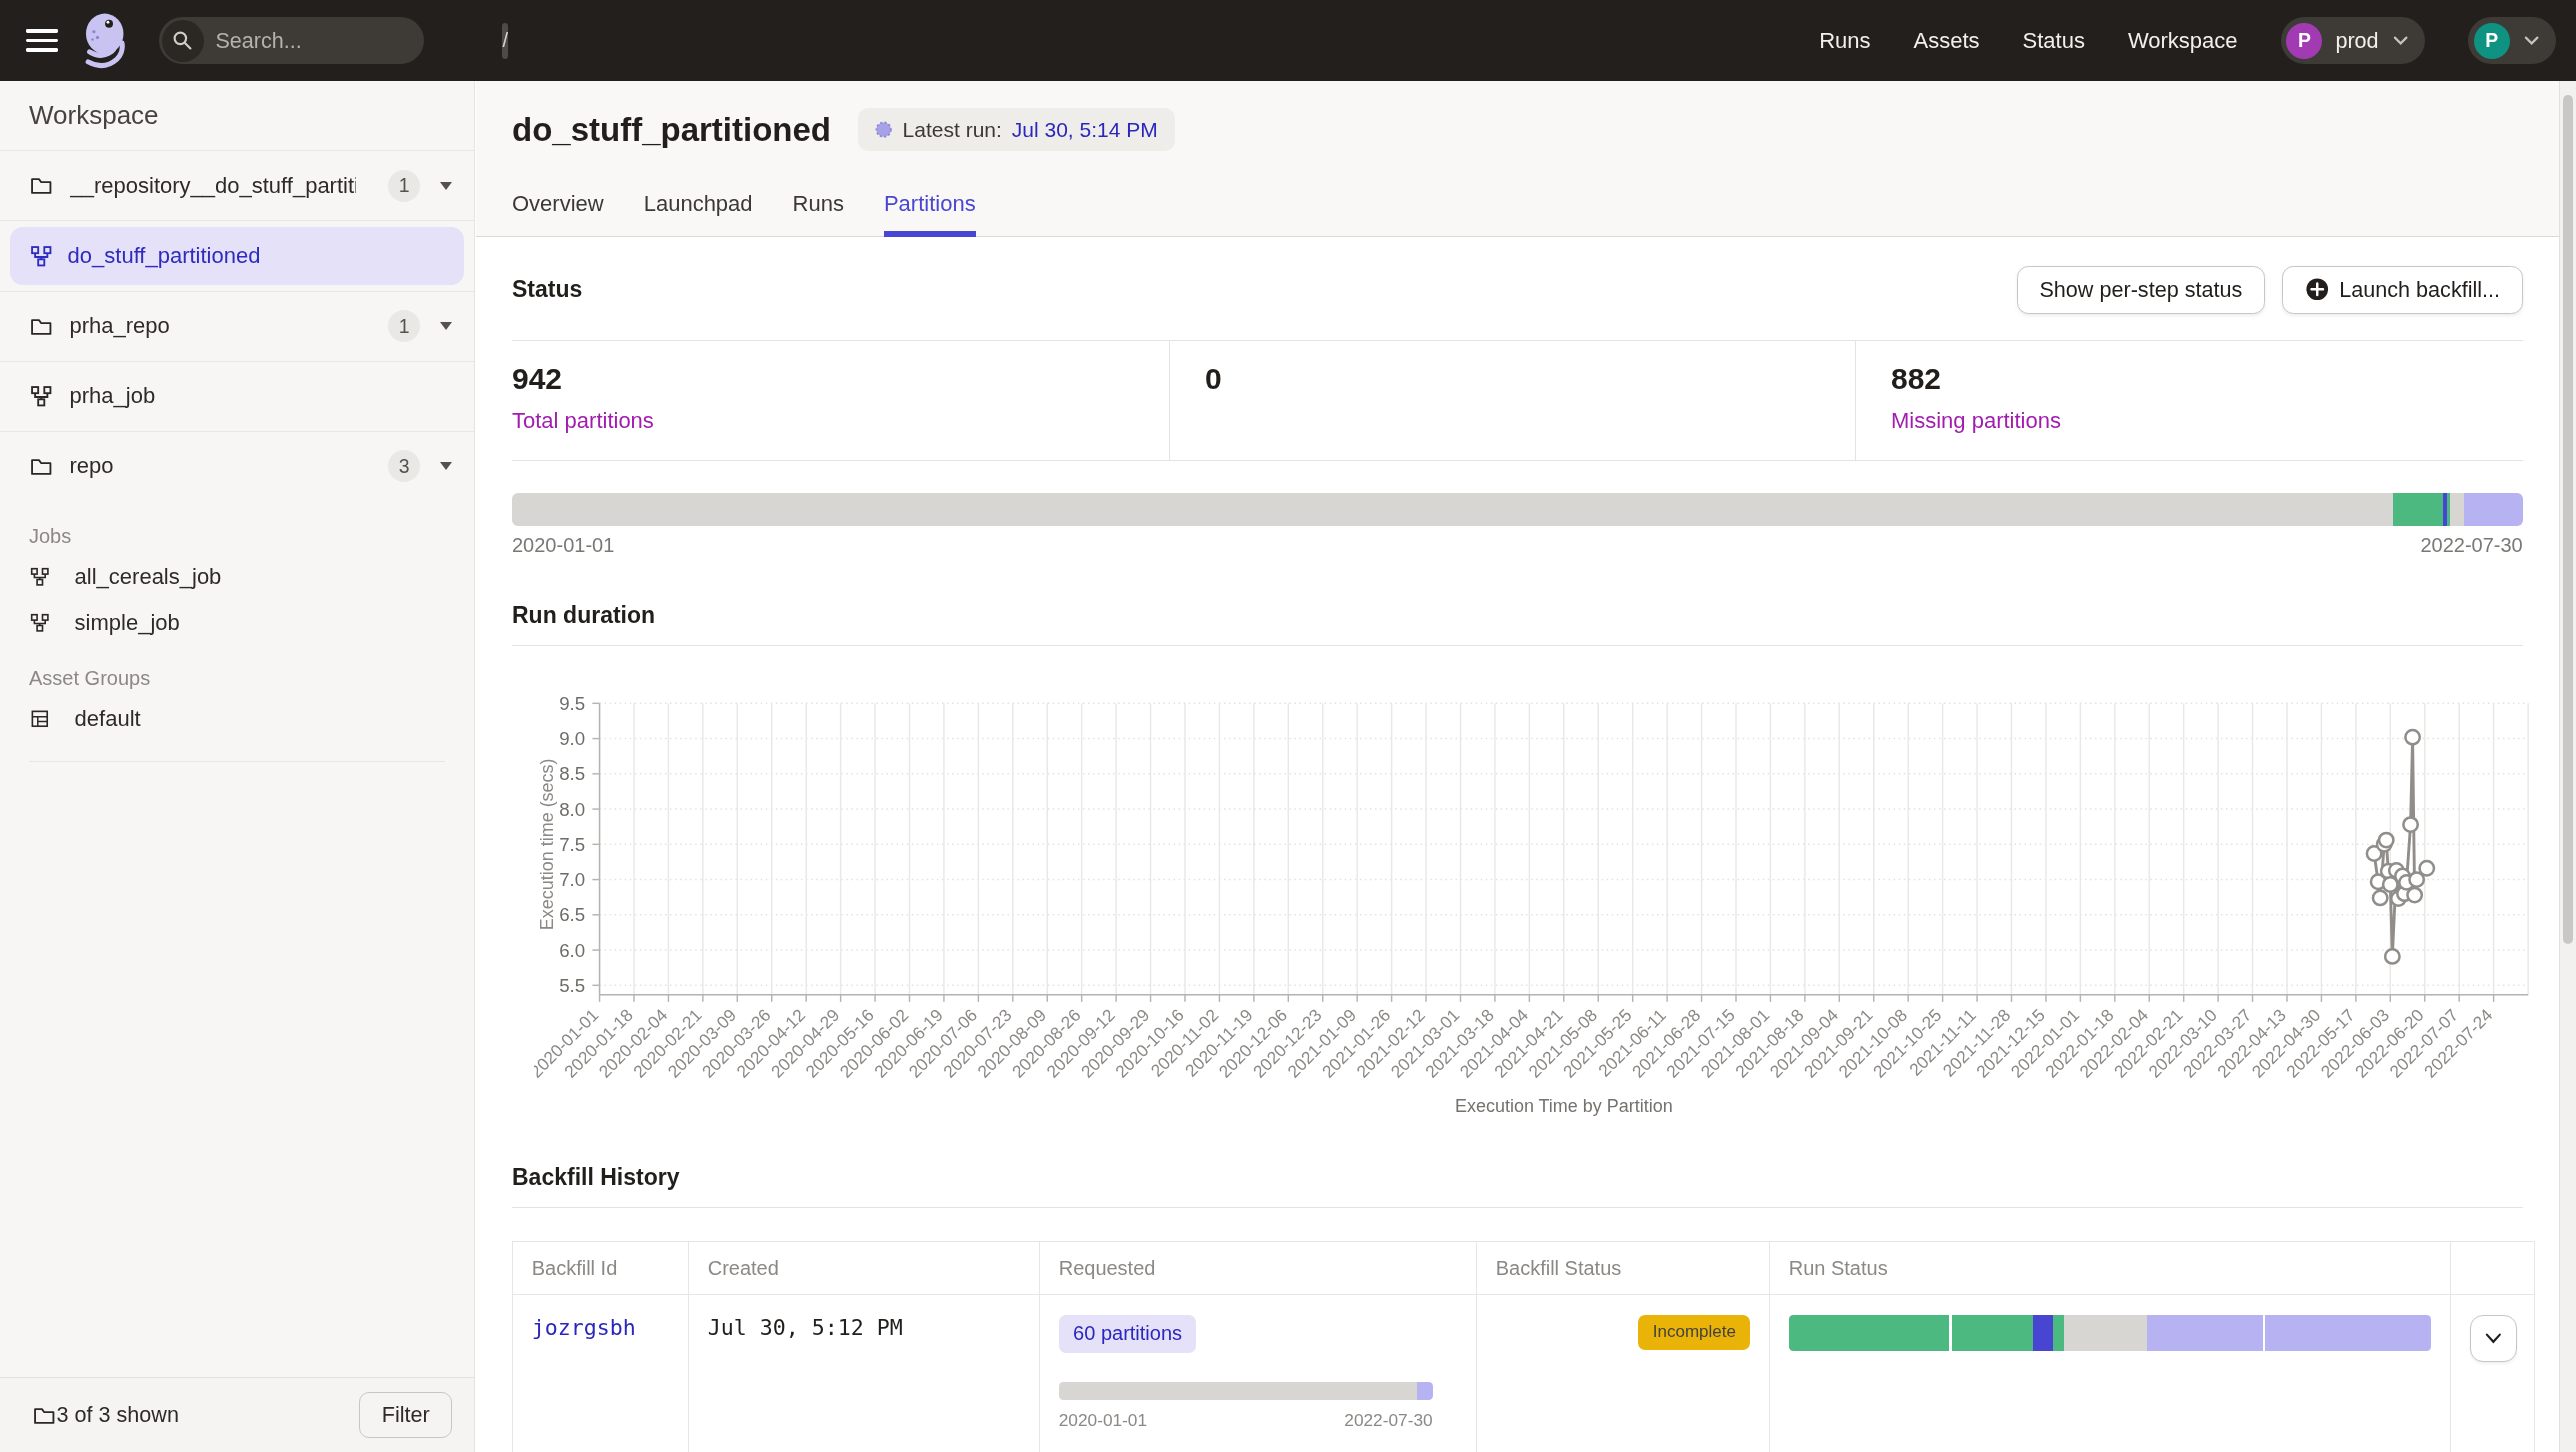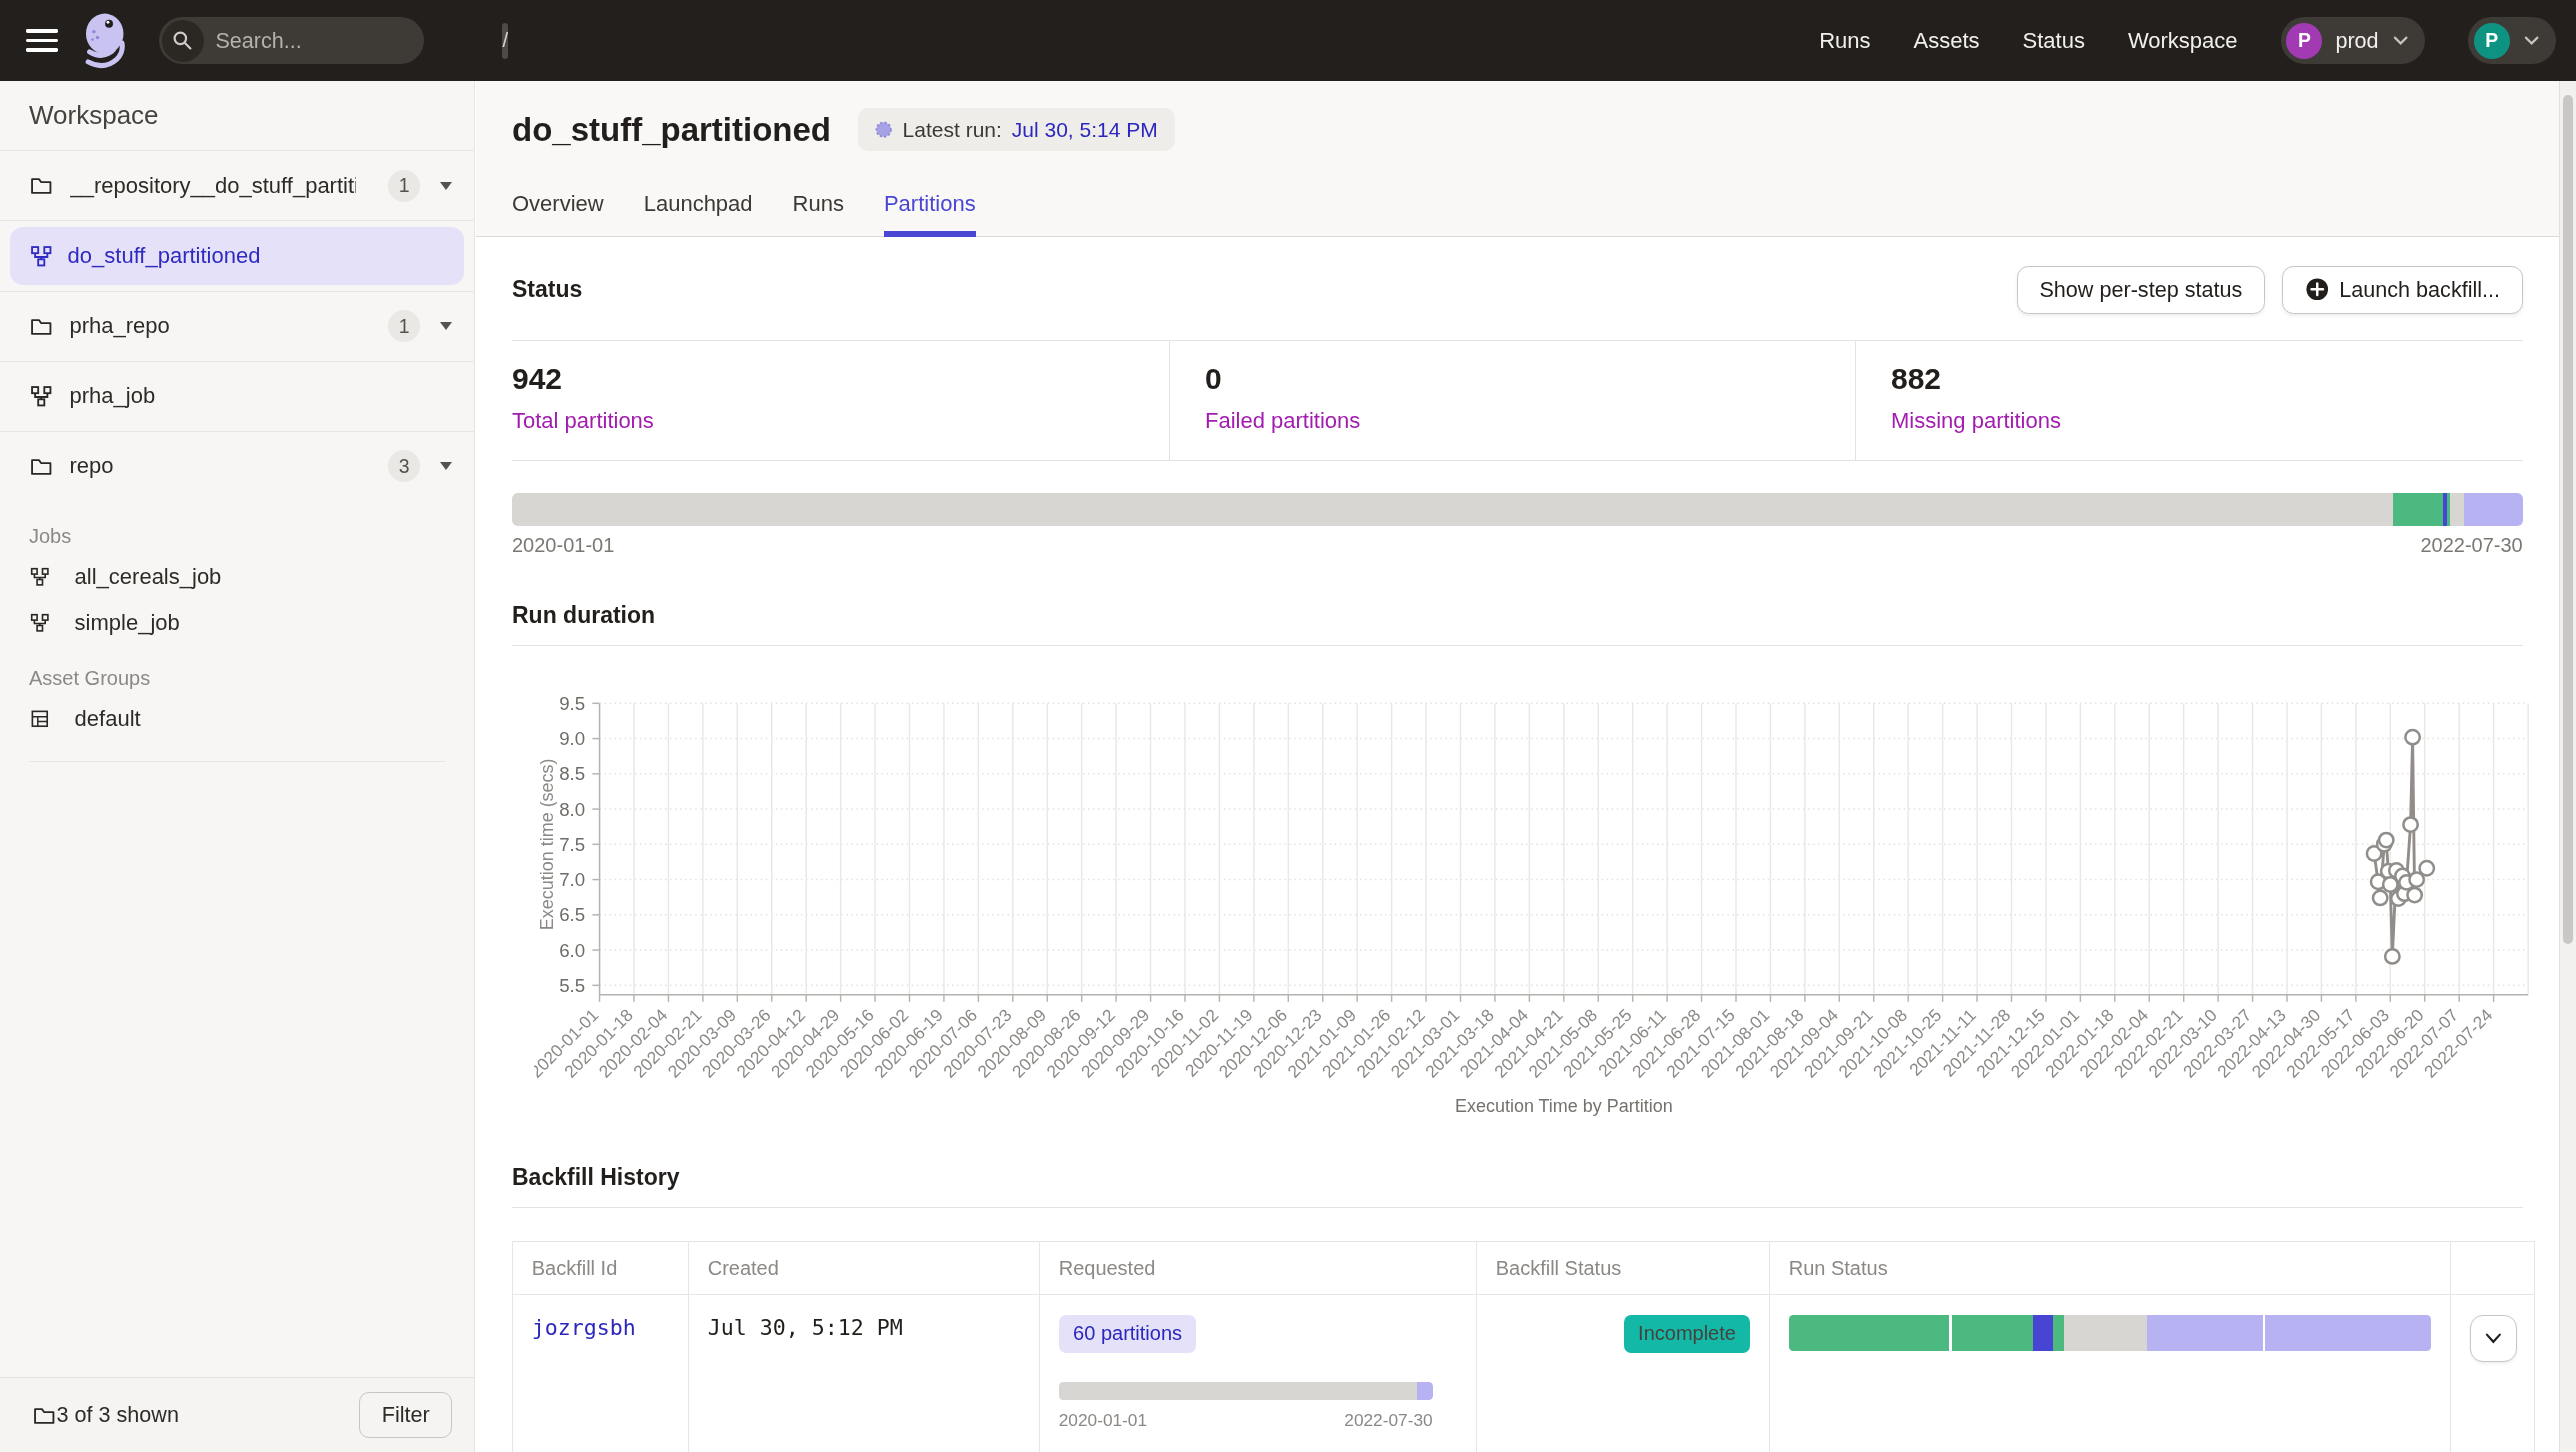--- a/index.html
+++ b/index.html
@@ -103,21 +103,21 @@
     padding:20px 18.7px; vertical-align:top; height:237px; }
   th.right, td.right { text-align:right; }
   .mono { font-family:"DejaVu Sans Mono", monospace; }
   .id-link { font-size:21.6px; }
   .created-cell { font-size:21.6px; color:#211E1B; }
   .req-tag { display:inline-block; background:#E4E1F8; color:#2B27BE; font-size:20px; border-radius:7.2px;
     padding:7.2px 14.4px; cursor:pointer; }
   .mini-bar { width:374px; height:18.7px; margin-top:29px; border-radius:4.3px; }
   .mini-labels { width:374px; display:flex; justify-content:space-between; font-size:17.3px; color:#8B8885;
     margin-top:10px; }
-  .status-tag { display:inline-block; background:#14b8a6; color:#45423E; font-size:20px; border-radius:7.2px;
+  .status-tag { display:inline-block; background:#eab308; color:#45423E; font-size:17px; border-radius:7.2px;
     padding:7.2px 14.4px; }
   .run-status-bar { height:36px; border-radius:4.3px; }
   .expand-btn { width:47px; height:47px; border-radius:13px; border:1.4px solid #C8C6C2; background:#fff;
     display:flex; align-items:center; justify-content:center; cursor:pointer;
     box-shadow:0 1.4px 2.9px rgba(0,0,0,.06); }
 
   
   .scrollbar { position:absolute; top:81px; right:0; width:17.3px; bottom:0; background:#F2F1EF;
     border-left:1.4px solid #E2E0DD; }
   .scroll-thumb { position:absolute; left:2.9px; width:10px; top:14.4px; height:849px; background:#C9C7C3;
@@ -335,21 +335,20 @@
         </div>
       </div>
 
       <div class="stats-grid">
         <div class="stat-cell">
           <div class="stat-value">942</div>
           <div class="stat-label">Total partitions</div>
         </div>
         <div class="stat-cell">
           <div class="stat-value">0</div>
-          <div class="stat-label">Failed partitions</div>
         </div>
         <div class="stat-cell">
           <div class="stat-value">882</div>
           <div class="stat-label">Missing partitions</div>
         </div>
       </div>
 
       <div class="seg-bar partition-bar">
           <div style="width: 93.55%; background: rgb(216, 214, 211);"></div>
           <div style="width: 2.5%; background: rgb(76, 185, 129);"></div>

